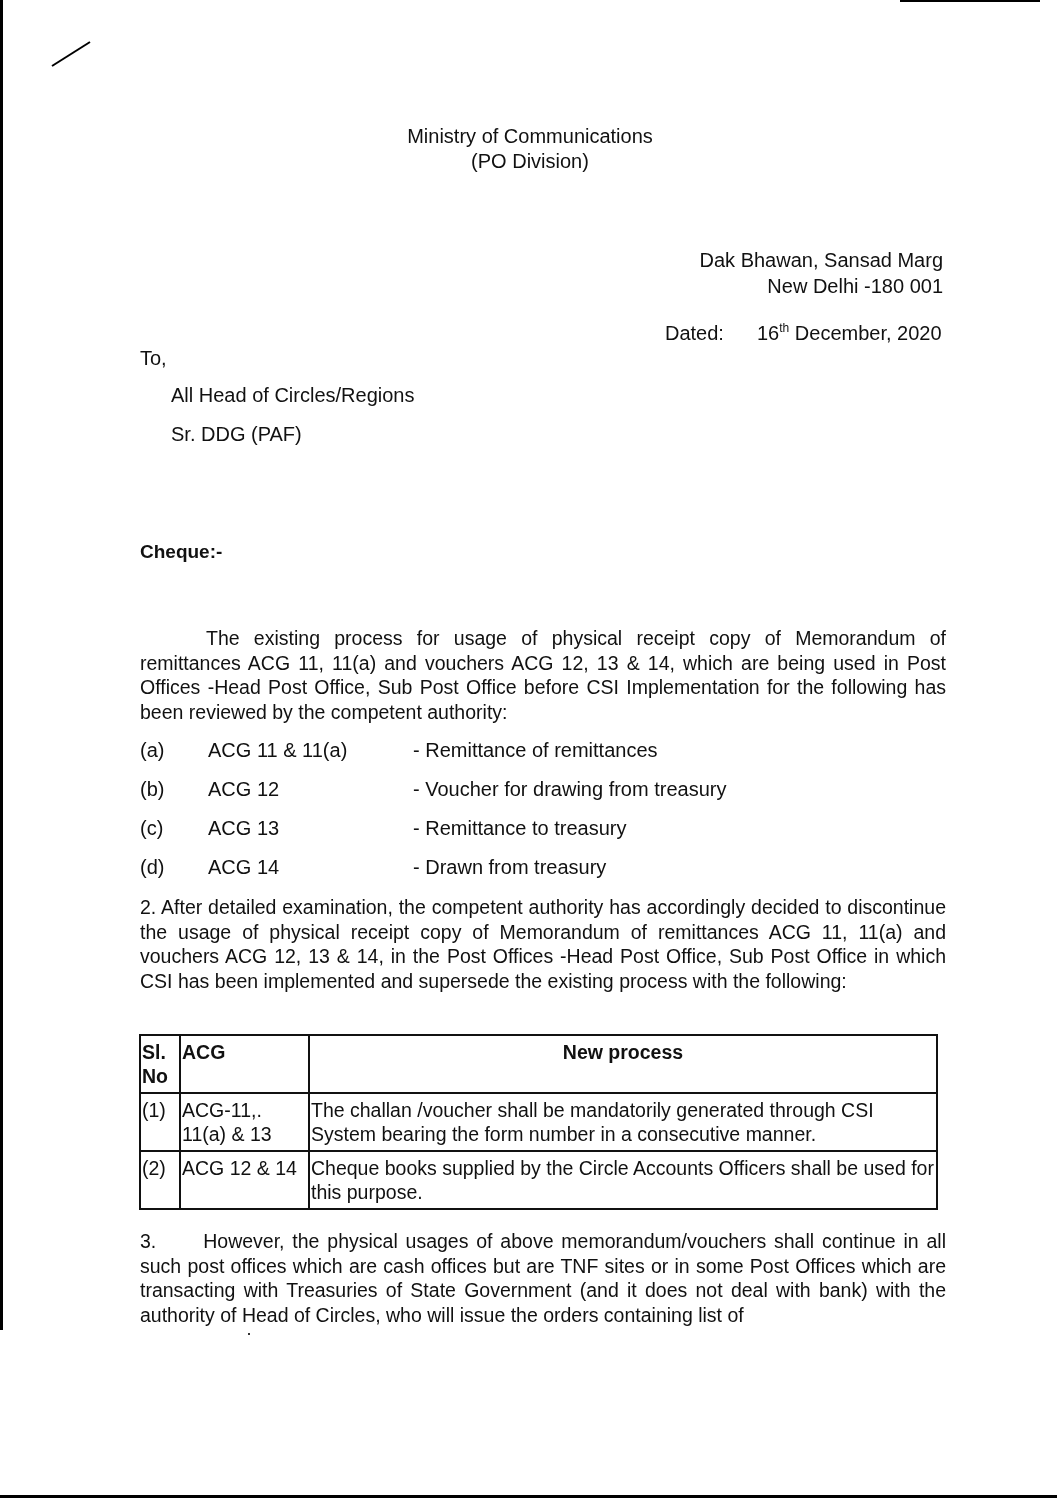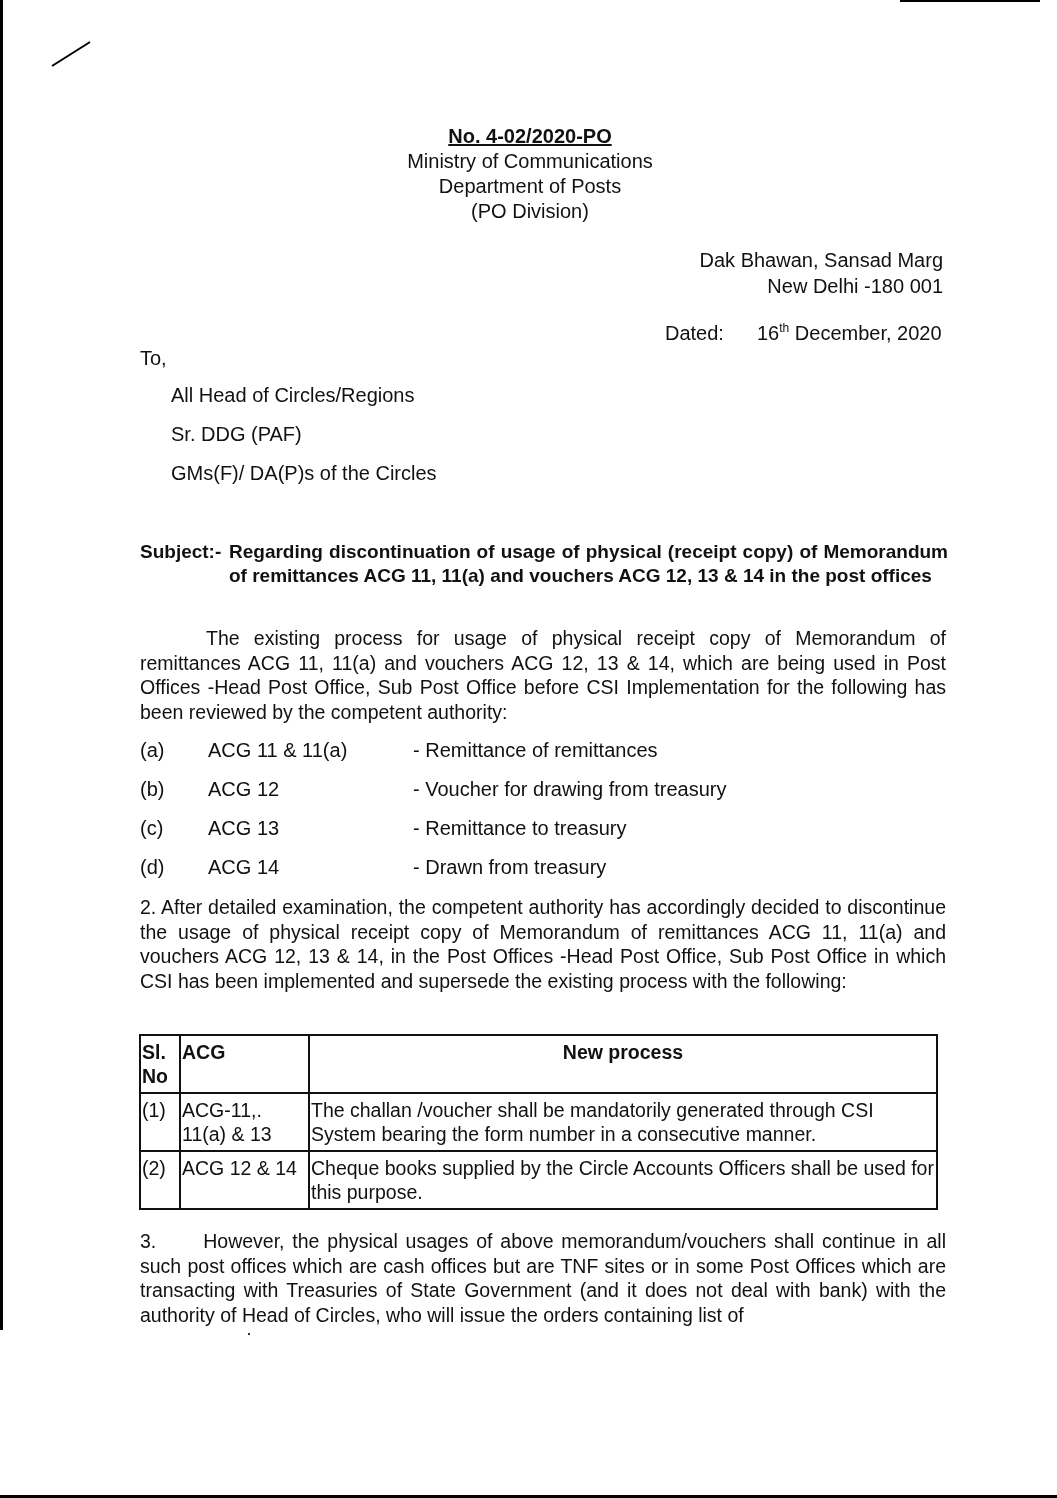--- a/index.html
+++ b/index.html
@@ -74,45 +74,41 @@
 
 <div class="scan-edge-left"></div>
 <div class="scan-edge-top"></div>
 <div class="scan-edge-bottom"></div>
 
 <svg class="pen-mark" viewBox="0 0 45 30">
   <line x1="2" y1="28" x2="40" y2="4" stroke="#000" stroke-width="2"></line>
 </svg>
 
 <div class="header-block">
-  <div class="ref-no">No. 4-02/2020-PO</div>
   <div>Ministry of Communications</div>
-  <div>Department of Posts</div>
   <div>(PO Division)</div>
 </div>
 
 <div class="address-block">
   <div>Dak Bhawan, Sansad Marg</div>
   <div>New Delhi -180 001</div>
 </div>
 
 <div class="dated-row">
   <span class="dated-label">Dated:</span><span>16</span><sup>th</sup><span> December, 2020</span>
 </div>
 
 <div class="to-label">To,</div>
 <div class="recipients">
   <div>All Head of Circles/Regions</div>
   <div>Sr. DDG (PAF)</div>
-  <div>GMs(F)/ DA(P)s of the Circles</div>
 </div>
 
 <div class="subject">
-  <span class="subj-label">Subject:-</span>
-  <div class="subj-text">Regarding discontinuation of usage of physical (receipt copy) of Memorandum of remittances ACG 11, 11(a) and vouchers ACG 12, 13 &amp; 14 in the post offices</div>
+  <span class="subj-label">Cheque:-</span>
 </div>
 
 <div class="para para1">The existing process for usage of physical receipt copy of Memorandum of remittances ACG 11, 11(a) and vouchers ACG 12, 13 &amp; 14, which are being used in Post Offices -Head Post Office, Sub Post Office before CSI Implementation for the following has been reviewed by the competent authority:</div>
 
 <div class="list">
   <div class="list-row">
     <span class="lab">(a)</span>
     <span class="code">ACG 11 &amp; 11(a)</span>
     <span class="desc">- Remittance of remittances</span>
   </div>

